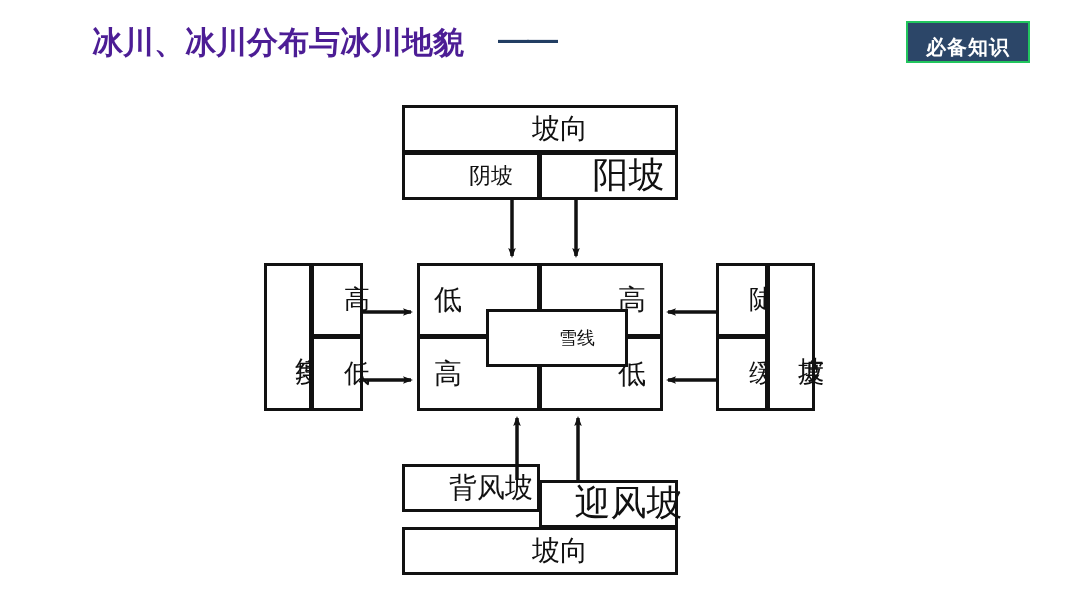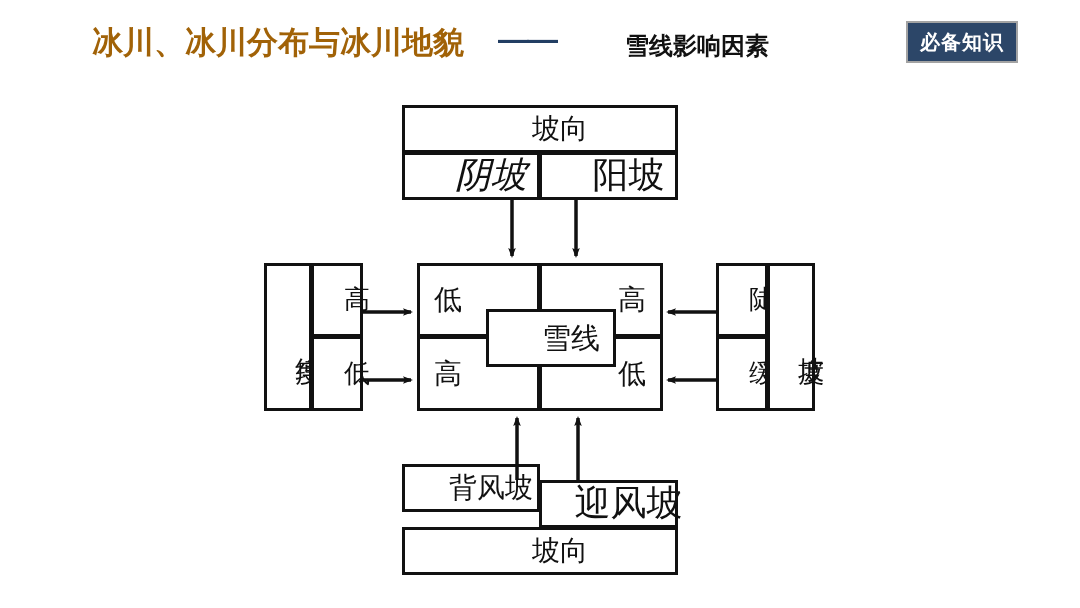--- a/index.html
+++ b/index.html
@@ -23,21 +23,21 @@
     left: 0; top: 0;
     width: 1080px; height: 88px;
   }
   #title-main {
     position: absolute;
     left: 92px; top: 22px;
     font-family: "Liberation Sans", "DejaVu Sans", sans-serif;
     font-weight: bold;
     font-size: 31px;
     letter-spacing: 0px;
-    color: #a16207;
+    color: #4c1d95;
     white-space: nowrap;
   }
   #title-dash {
     position: absolute;
     left: 498px; top: 22px;
     font-family: "Liberation Sans", "DejaVu Sans", sans-serif;
     font-weight: bold;
     font-size: 31px;
     color: #223e63;
     white-space: nowrap;
@@ -48,26 +48,26 @@
     left: 625px; top: 30px;
     font-family: "Liberation Sans", "DejaVu Sans", sans-serif;
     font-weight: bold;
     font-size: 24px;
     color: #111111;
     white-space: nowrap;
   }
   #badge {
     position: absolute;
     left: 906px; top: 21px;
-    width: 112px; height: 42px;
+    width: 124px; height: 42px;
     background: #2c4668;
-    border: 2px solid #a3a3a3;
+    border: 2px solid #22c55e;
     box-sizing: border-box;
     display: flex;
-    align-items: center;
+    align-items: flex-end;
     justify-content: center;
   }
   #badge-label {
     font-family: "Liberation Sans", "DejaVu Sans", sans-serif;
     font-weight: bold;
     font-size: 20px;
     color: #ffffff;
     letter-spacing: 1px;
     white-space: nowrap;
   }
@@ -101,32 +101,31 @@
     width: 1080px; height: 608px;
     pointer-events: none;
   }
 </style>
 </head>
 <body>
 
 <div id="header">
   <div id="title-main">冰川、冰川分布与冰川地貌</div>
   <div id="title-dash">——</div>
-  <div id="title-sub">雪线影响因素</div>
   <div id="badge">
     <span id="badge-label">必备知识</span>
   </div>
 </div>
 
 <div id="diagram">
 
   <div class="cell" style="left:402px; top:105px; width:276px; height:48px; font-size:28px;">
     <span>坡向</span>
   </div>
-  <div class="cell" style="left:402px; top:152px; width:138px; height:48px; font-size:36px;font-style:italic;">
+  <div class="cell" style="left:402px; top:152px; width:138px; height:48px; font-size:22px;">
     <span>阴坡</span>
   </div>
   <div class="cell" style="left:539px; top:152px; width:139px; height:48px; font-size:36px;">
     <span>阳坡</span>
   </div>
 
   <div class="cell vert" style="left:264px; top:263px; width:48px; height:148px; font-size:26px;">
     <span>纬度</span>
   </div>
   <div class="cell" style="left:311px; top:263px; width:52px; height:74px; font-size:26px;">
@@ -152,21 +151,21 @@
   <div class="cell" style="left:539px; top:263px; width:124px; height:74px; font-size:28px; align-items:center; justify-content:flex-end; padding-right:14px;">
     <span>高</span>
   </div>
   <div class="cell" style="left:417px; top:336px; width:123px; height:75px; font-size:28px; align-items:center; justify-content:flex-start; padding-left:14px;">
     <span>高</span>
   </div>
   <div class="cell" style="left:539px; top:336px; width:124px; height:75px; font-size:28px; align-items:center; justify-content:flex-end; padding-right:14px;">
     <span>低</span>
   </div>
 
-  <div class="cell" style="left:486px; top:309px; width:130px; height:58px; font-size:29px; z-index:5;">
+  <div class="cell" style="left:486px; top:309px; width:142px; height:58px; font-size:18px; z-index:5;">
     <span>雪线</span>
   </div>
 
   <div class="cell" style="left:402px; top:464px; width:138px; height:48px; font-size:28px;">
     <span>背风坡</span>
   </div>
   <div class="cell" style="left:539px; top:480px; width:139px; height:48px; font-size:36px;">
     <span>迎风坡</span>
   </div>
   <div class="cell" style="left:402px; top:527px; width:276px; height:48px; font-size:28px;">

